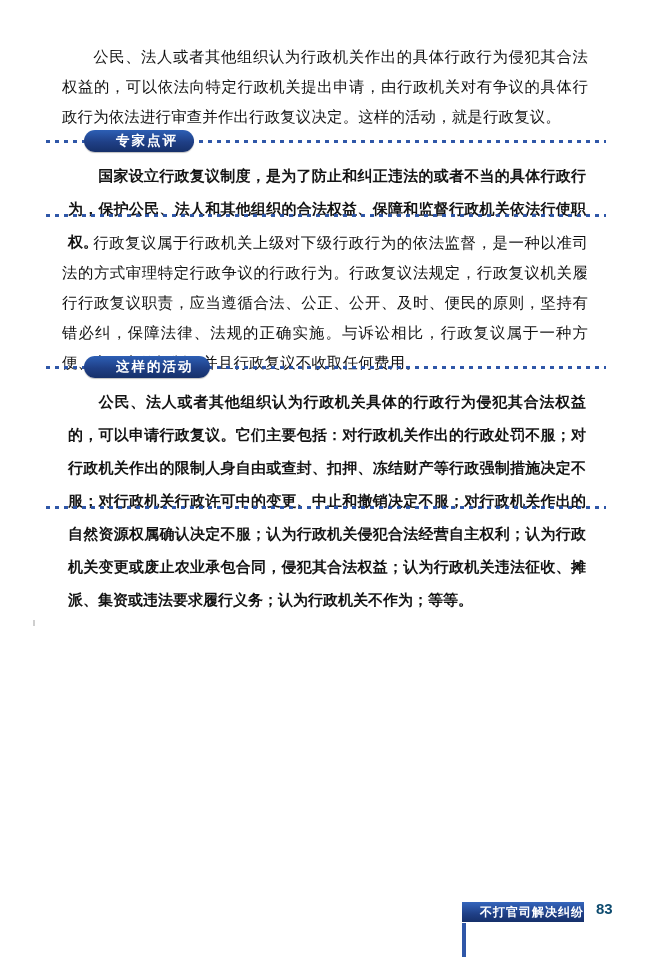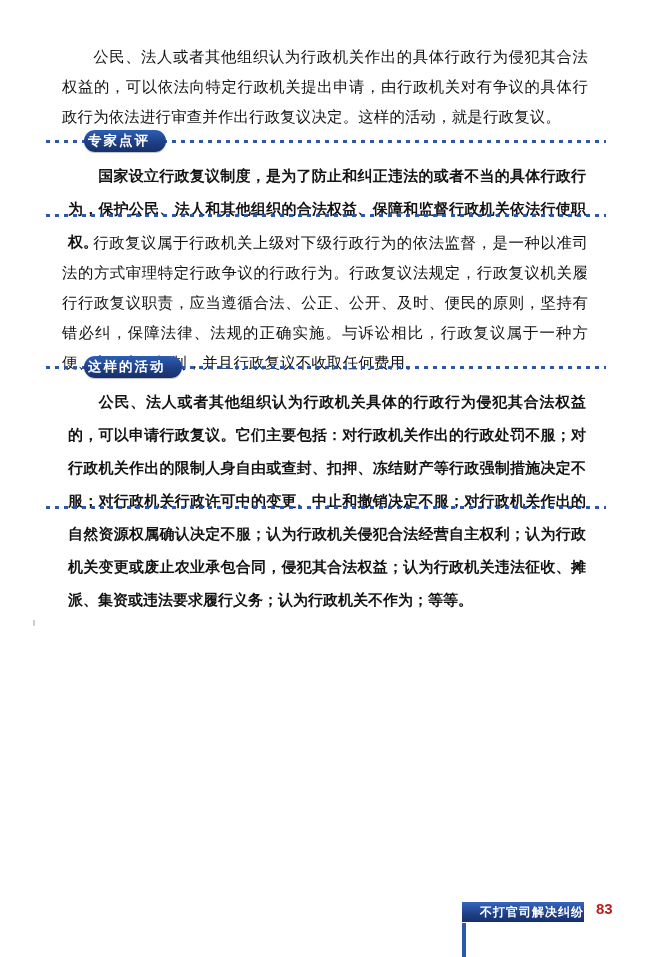--- a/index.html
+++ b/index.html
@@ -56,21 +56,21 @@
     height: 3px;
     background-image: repeating-linear-gradient(to right, #2f57a8 0px, #2f57a8 4px, rgba(255,255,255,0) 4px, rgba(255,255,255,0) 9px);
   }
   .callout .rule-top { top: 10px; }
 
   .badge {
     position: absolute;
     left: 38px;
     top: 0;
     height: 22px;
-    padding: 0 16px 0 4px;
+    padding: 0 16px 0 32px;
     background: linear-gradient(to bottom, #2d5fb5 0%, #1f3f86 55%, #16306a 100%);
     border-radius: 11px;
     color: #ffffff;
     font-family: "Liberation Sans", "DejaVu Sans", sans-serif;
     font-weight: bold;
     font-size: 13.5px;
     line-height: 22px;
     letter-spacing: 2px;
     white-space: nowrap;
     box-shadow: 0 1px 1px rgba(0,0,0,0.25);
@@ -113,21 +113,21 @@
     text-align: right;
     letter-spacing: 1px;
   }
   .footer-pageno {
     position: absolute;
     left: 596px;
     top: 900px;
     font-family: "Liberation Sans", "DejaVu Sans", sans-serif;
     font-size: 15px;
     font-weight: bold;
-    color: #b91c1c;
+    color: #0c4a6e;
   }
   .footer-bar {
     position: absolute;
     left: 462px;
     top: 923px;
     width: 4px;
     height: 34px;
     background: #2f57a8;
   }
 

